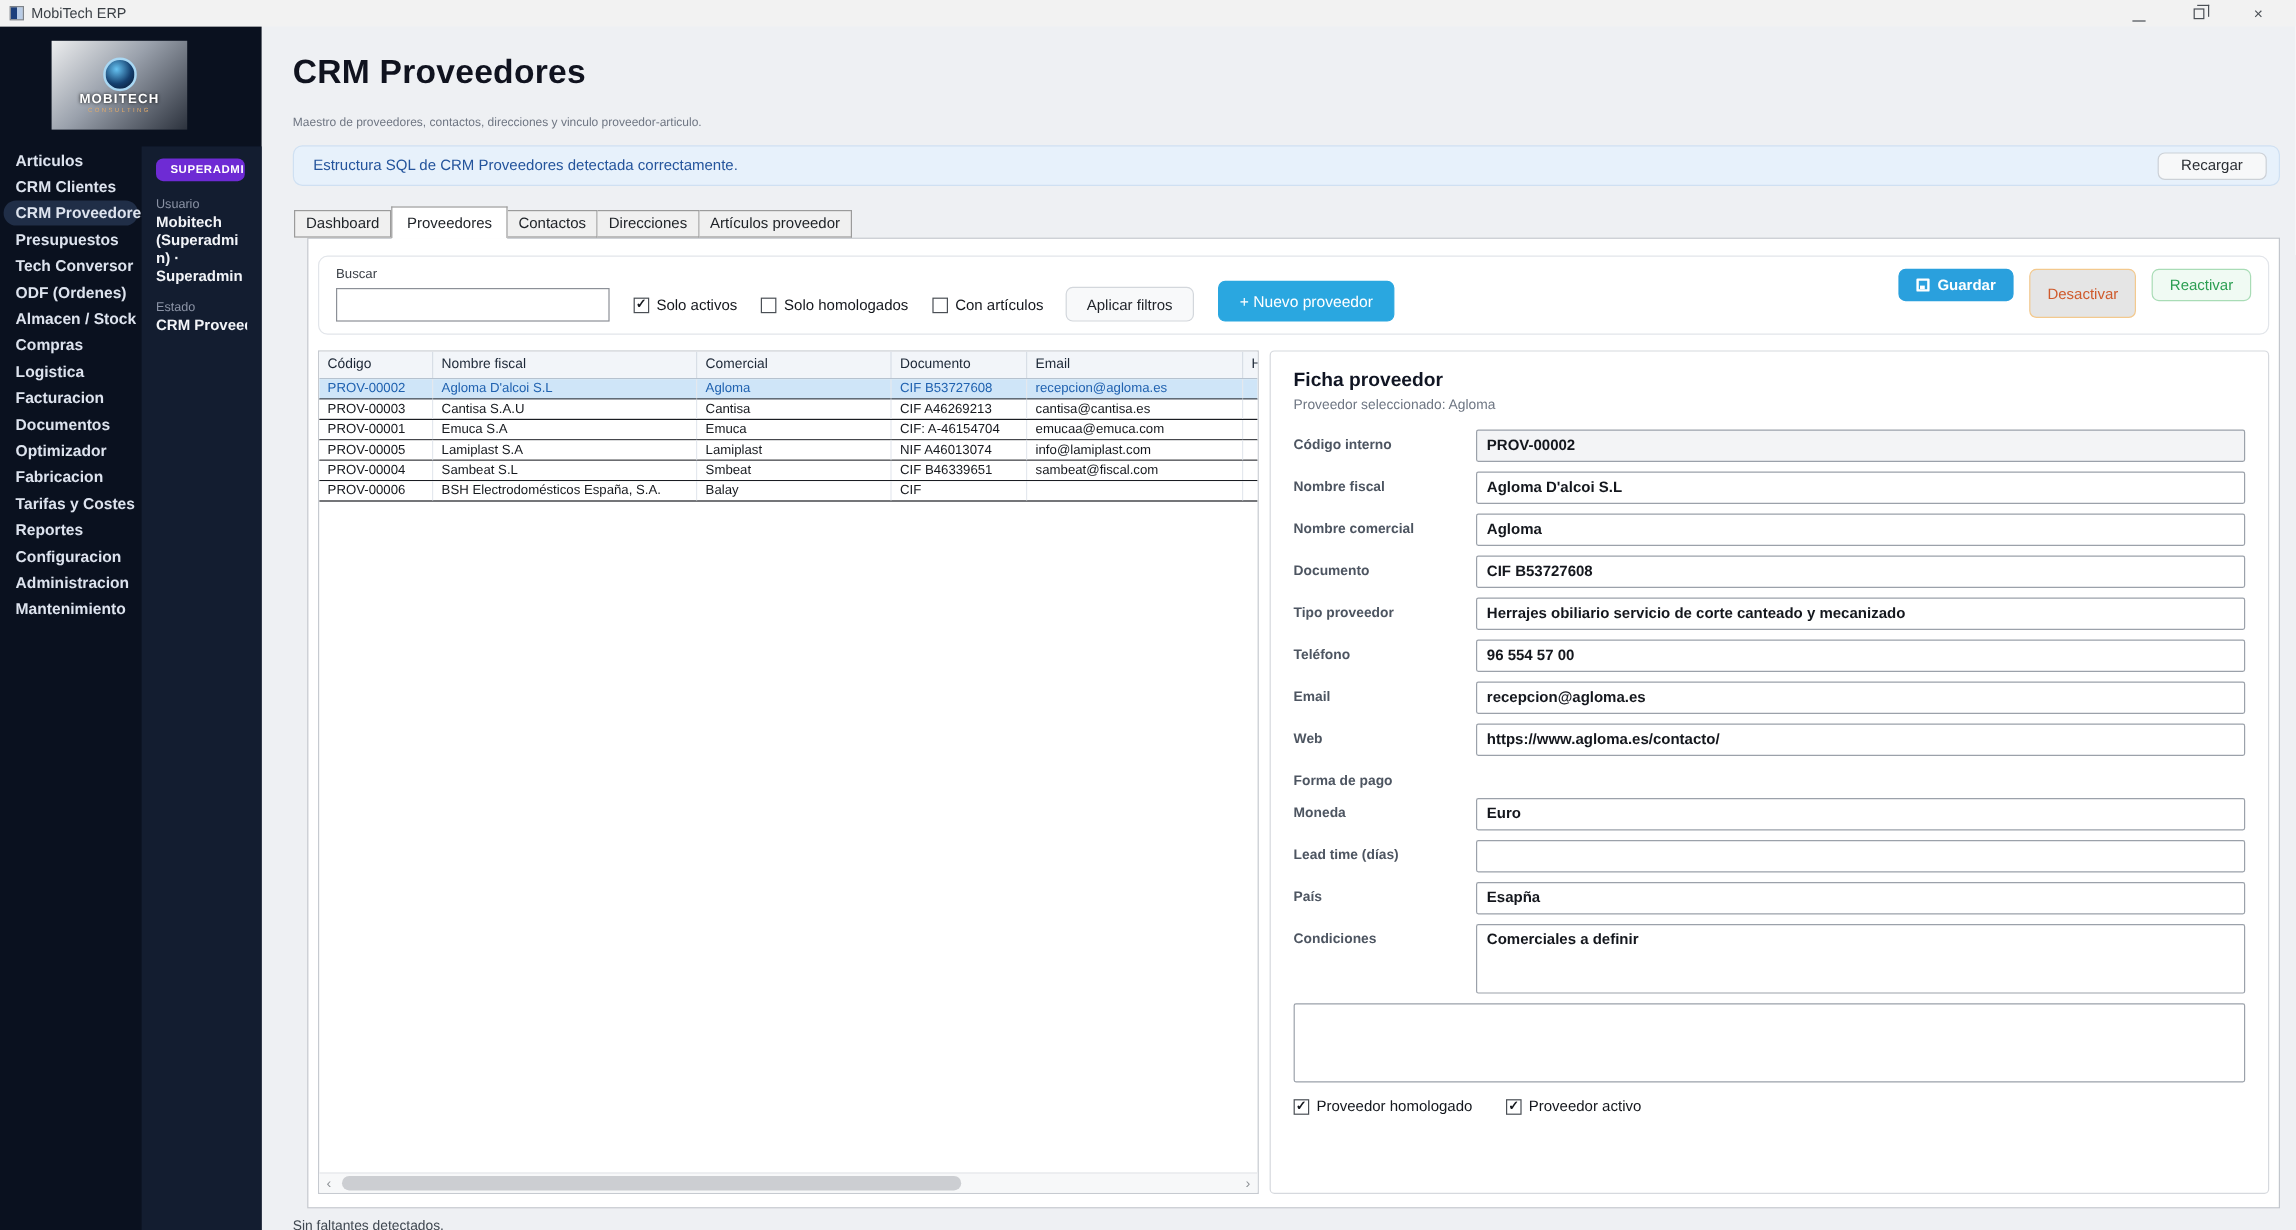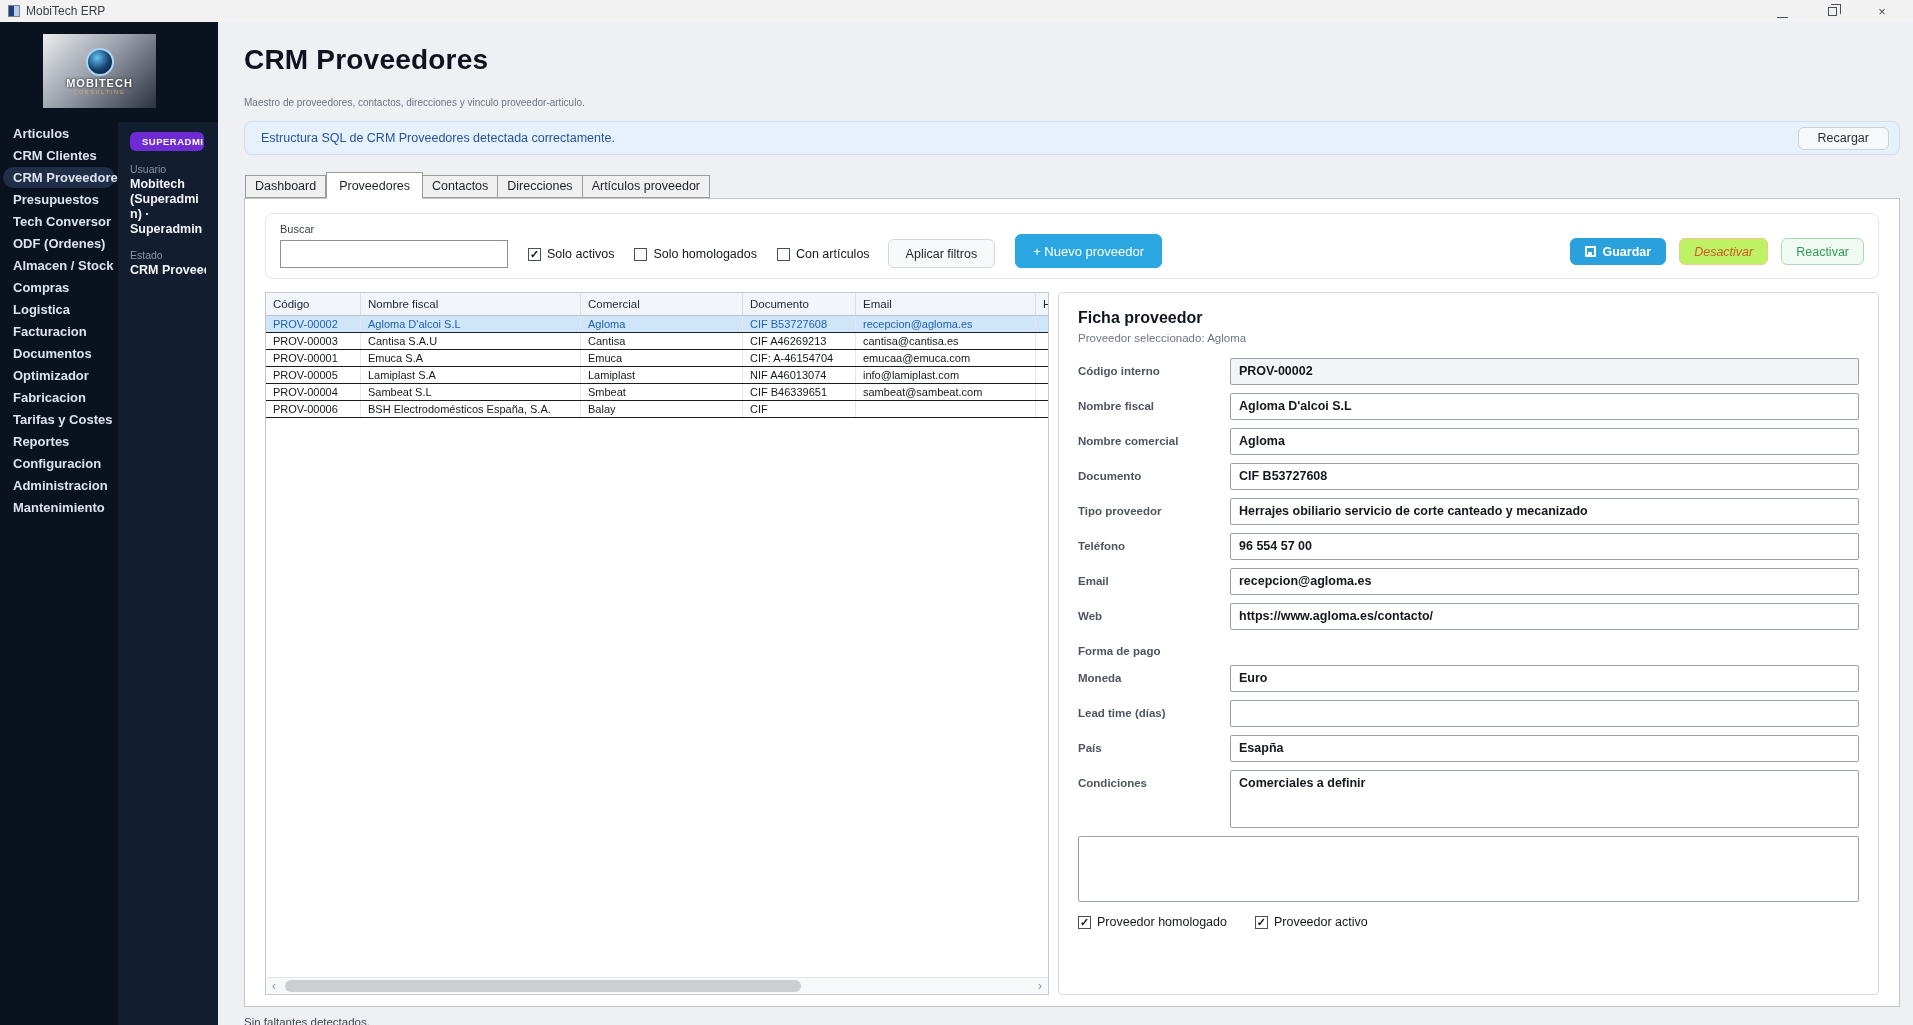--- a/index.html
+++ b/index.html
@@ -37,40 +37,40 @@
   h1.page-title { font-size:28px; font-weight:bold; color:#10131f; letter-spacing:.2px; }
   .page-subtitle { font-size:10px; color:#6f7683; margin-top:21px; }
   .banner { margin-top:13px; height:34px; background:#e7f1fb; border:1px solid #cfe0f2; border-radius:8px; display:flex; align-items:center; padding:0 10px 0 16px;gap:12px; }
   .banner-text { font-size:12.5px; color:#24549c; }
   .banner-btn { margin-left:auto; height:23px; padding:0 19px; background:#f7f8f9; border:1px solid #ccd1d7; border-radius:6px; font-size:12.5px; color:#2a2e33; display:inline-flex; align-items:center; cursor:pointer; }
 
   .tabs { margin-top:17px; display:flex; align-items:flex-end; position:relative; z-index:2; padding-left:1px; }
   .tab { font-size:12.5px; color:#1d2126; background:#f0f0f0; border:1px solid #9b9b9b; border-left:none; padding:3px 9px 4px; cursor:pointer; }
   .tab:first-child { border-left:1px solid #9b9b9b; }
   .tab.active { background:#fff; padding:6px 12px 5px; border:1px solid #9b9b9b; border-bottom:1px solid #fff; margin-bottom:-1px; position:relative; z-index:3; }
-  .tab-panel { background:#fff; border:1px solid #c2c6cc; height:809px; position:relative; padding:14px 20px 0; }
+  .tab-panel { background:#fff; border:1px solid #c2c6cc; height:809px; position:relative; padding:14px 8px 0;margin-left:12px; }
 
   
   .filter-card { height:66px; border:1px solid #e2e5ea; border-radius:8px; display:flex; align-items:flex-end; padding:8px 14px 10px; gap:14px; background:#fff; }
   .search-block { display:flex; flex-direction:column; }
   .search-label { font-size:11px; color:#3c4148; margin-bottom:5px; }
   .search-input { width:228px; height:28px; border:1px solid #8c9097; font-size:12.5px; padding:0 6px; background:#fff; outline:none; font-family:inherit; }
   .filter-checks { display:flex; gap:20px; margin-left:6px; padding-bottom:7px; }
   .check-item { display:flex; align-items:center; }
   .cb { width:13px; height:13px; border:1px solid #4a4f55; background:#fff; display:inline-flex; align-items:center; justify-content:center; flex:none; cursor:pointer; }
   .cb.checked::after { content:"\2713"; font-size:11px; font-weight:bold; color:#14171d; line-height:1; }
   .cb-label { font-size:12.5px; color:#14171d; margin-left:6px; white-space:nowrap; }
   .btn { border-radius:6px; display:inline-flex; align-items:center; justify-content:center; cursor:pointer; white-space:nowrap; }
   .btn-apply { height:29px; padding:0 17px; background:#f8f9fa; border:1px solid #d3d7dc; color:#1f2329; font-size:12.5px; margin-left:4px; }
   .btn-new { height:34px; padding:0 17px; background:#2aa7e0; border:1px solid #2aa7e0; color:#fff; font-size:13px; margin-left:6px; }
   .right-actions { margin-left:auto; display:flex; gap:13px; padding-bottom:3px; }
   .btn-save { height:27px; padding:0 14px; background:#2aa0dd; border:1px solid #2aa0dd; color:#fff; font-weight:bold; font-size:12.5px; gap:7px; }
   .floppy { width:11px; height:11px; border:2px solid #fff; border-radius:1px; position:relative; display:inline-block; }
   .floppy::after { content:""; position:absolute; left:1px; bottom:0; width:4px; height:3px; background:#fff; }
-  .btn-deactivate { height:27px; padding:0 14px; background:#bef264; border:1px solid #f3c98e; color:#cf5a2c; font-size:12.5px;font-style:italic; }
+  .btn-deactivate { height:41px; padding:0 14px; background:#e5e5e5; border:1px solid #f3c98e; color:#cf5a2c; font-size:12.5px; }
   .btn-reactivate { height:27px; padding:0 14px; background:#f0faf3; border:1px solid #a9dcb6; color:#2c9e52; font-size:12.5px; }
 
   
   .content-row { display:flex; margin-top:13px; gap:9px; height:703px; }
 
   .grid { width:784px; flex:none; border:1px solid #c6cad0; position:relative; background:#fff; overflow:hidden; }
   .grid-header { display:flex; height:23px; background:#f2f5f9; border-bottom:1px solid #b6c2cf; }
   .gh-cell { font-size:11.5px; color:#1c2736; padding:0 7px; border-right:1px solid #d8dee6; height:100%; display:flex; align-items:center; flex:none; overflow:hidden; white-space:nowrap; }
   .grid-row { display:flex; height:17px; border-bottom:1px solid #191c22; background:#fff; color:#15181d; cursor:pointer; }
   .grid-row.selected { background:#cfe5f8; color:#2062b0; }
@@ -277,21 +277,21 @@
                 <div class="cb checked"></div>
               </div>
               <div class="gr-cell center" style="width: 43px;">0</div>
               <div class="gr-cell center" style="width: 40px;">0</div>
             </div>
             <div class="grid-row">
               <div class="gr-cell" style="width: 95px;">PROV-00004</div>
               <div class="gr-cell" style="width: 220px;">Sambeat S.L</div>
               <div class="gr-cell" style="width: 162px;">Smbeat</div>
               <div class="gr-cell" style="width: 113px;">CIF B46339651</div>
-              <div class="gr-cell" style="width: 180px;">sambeat@sambeat.com</div>
+              <div class="gr-cell" style="width: 180px;">sambeat@fiscal.com</div>
               <div class="gr-cell center" style="width: 46px;">
                 <div class="cb checked"></div>
               </div>
               <div class="gr-cell center" style="width: 47px;">
                 <div class="cb checked"></div>
               </div>
               <div class="gr-cell center" style="width: 43px;">0</div>
               <div class="gr-cell center" style="width: 40px;">0</div>
             </div>
             <div class="grid-row">

